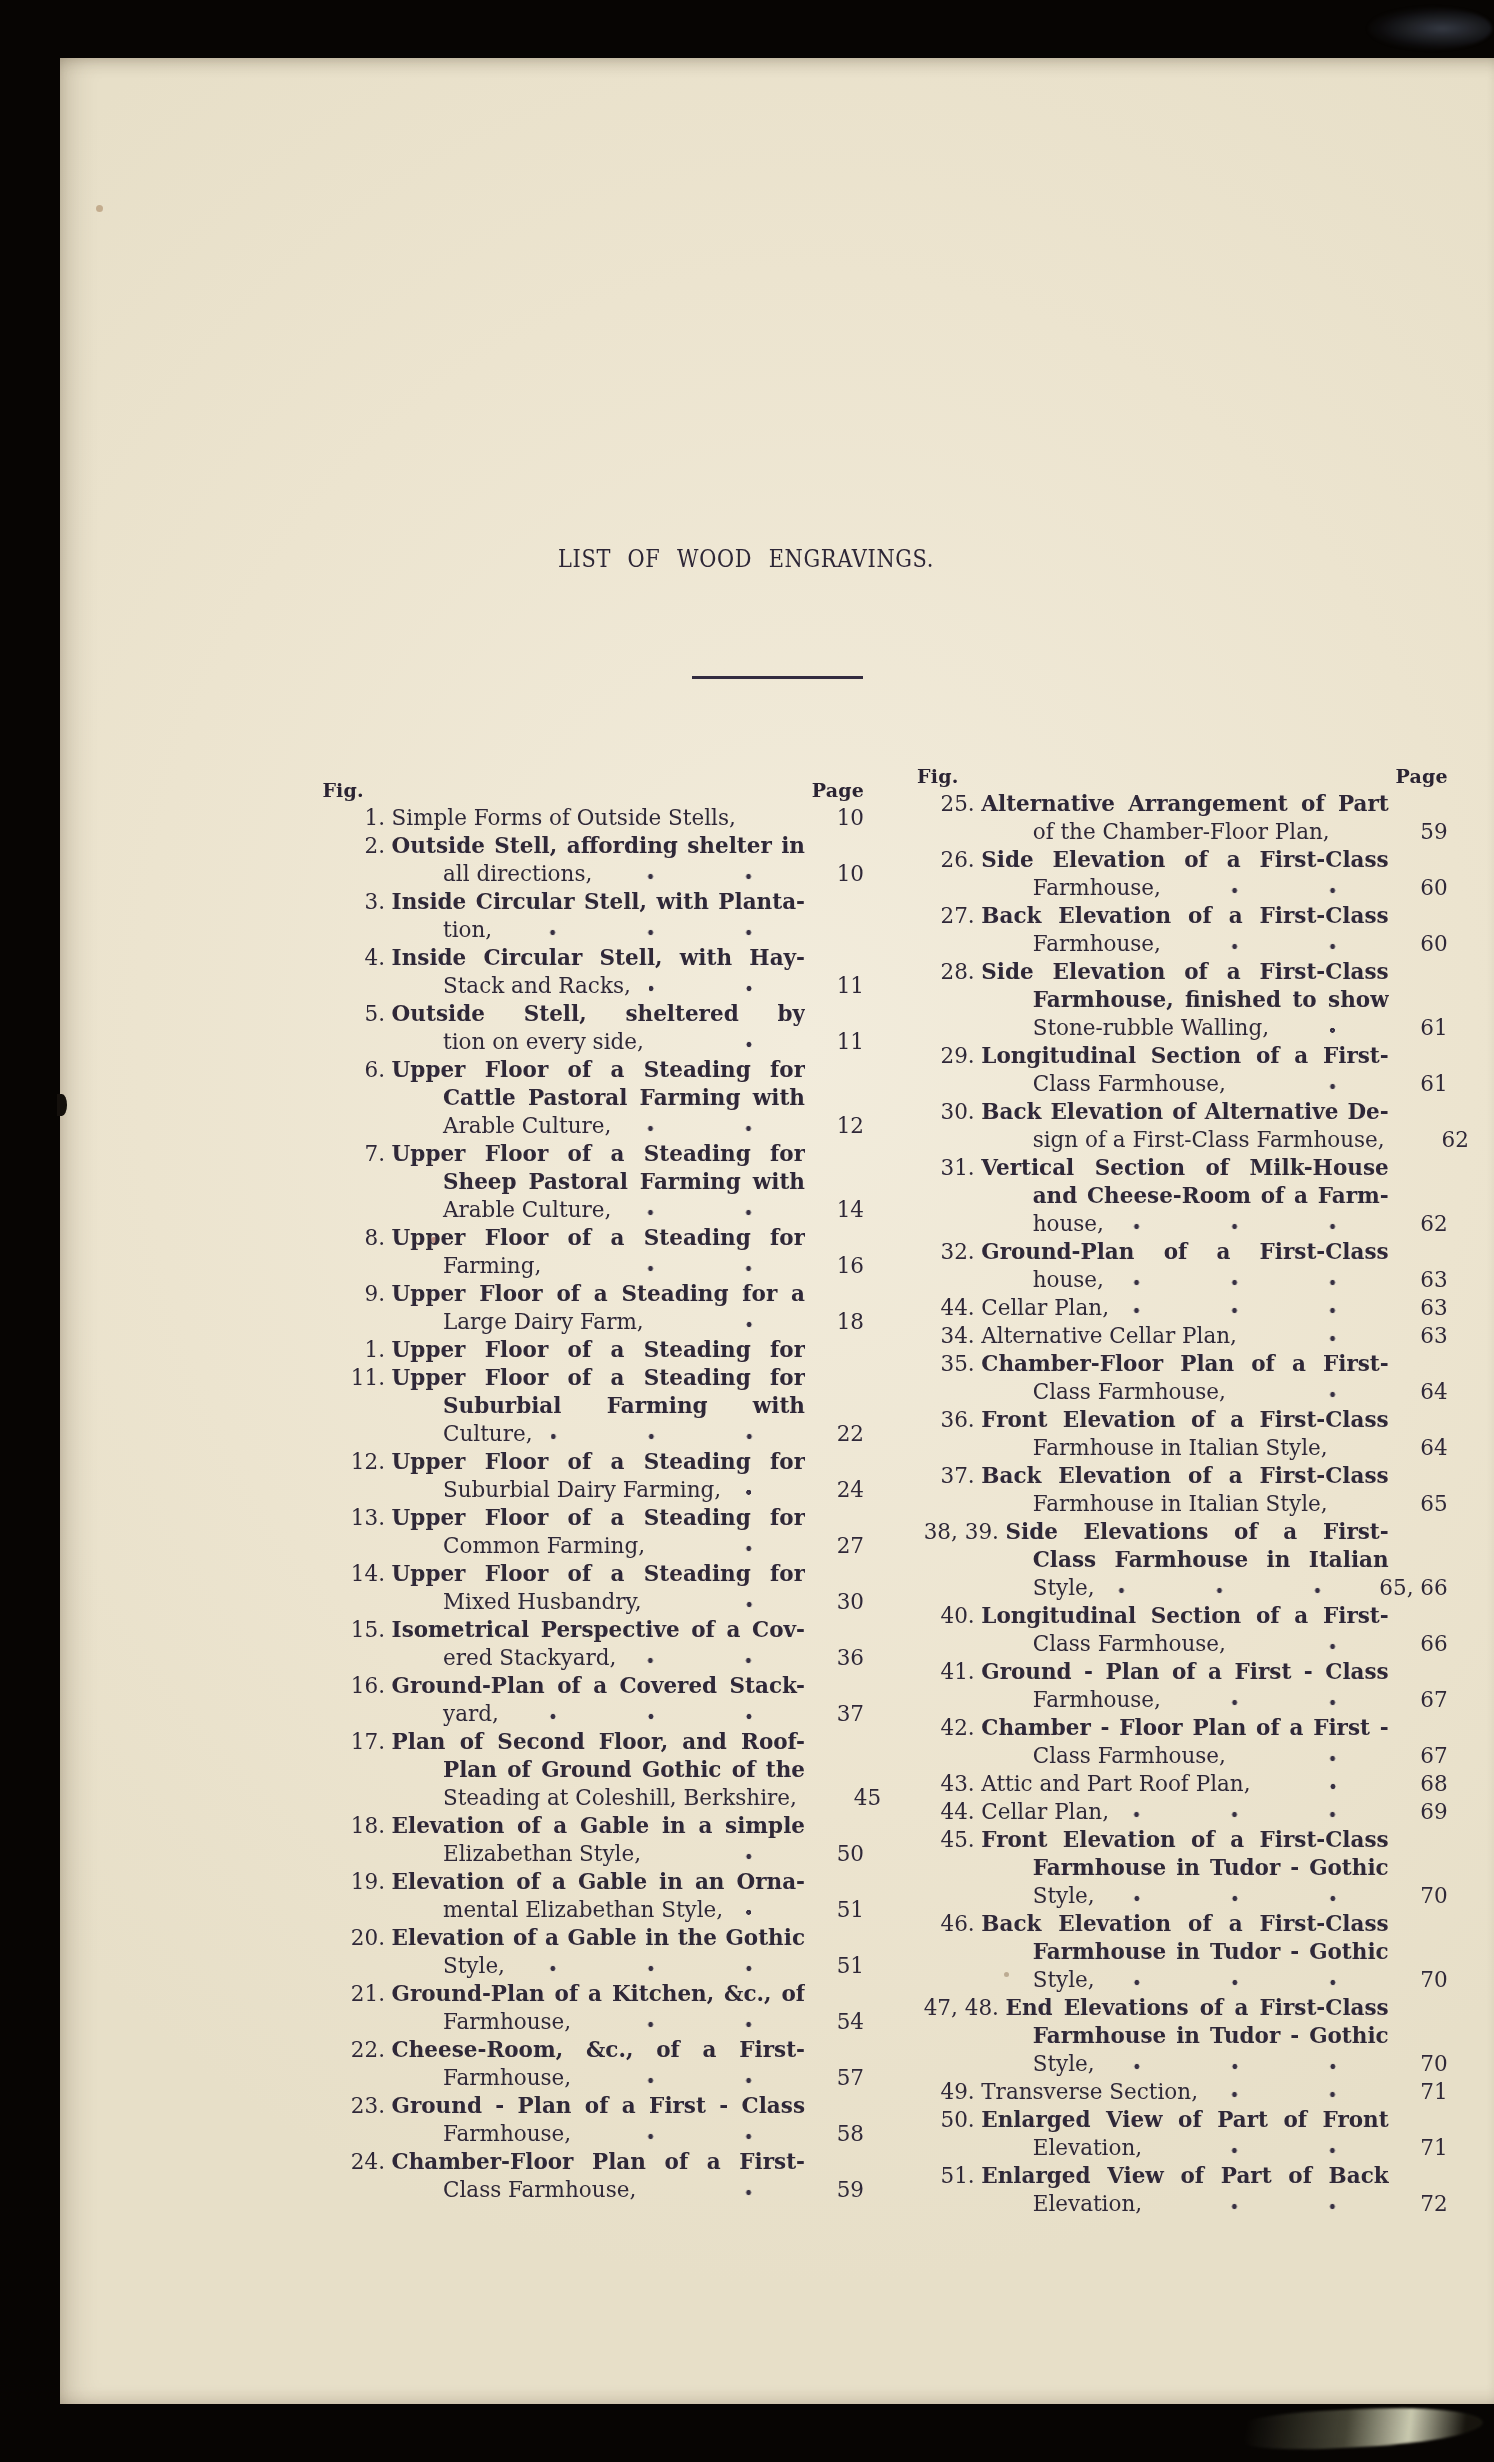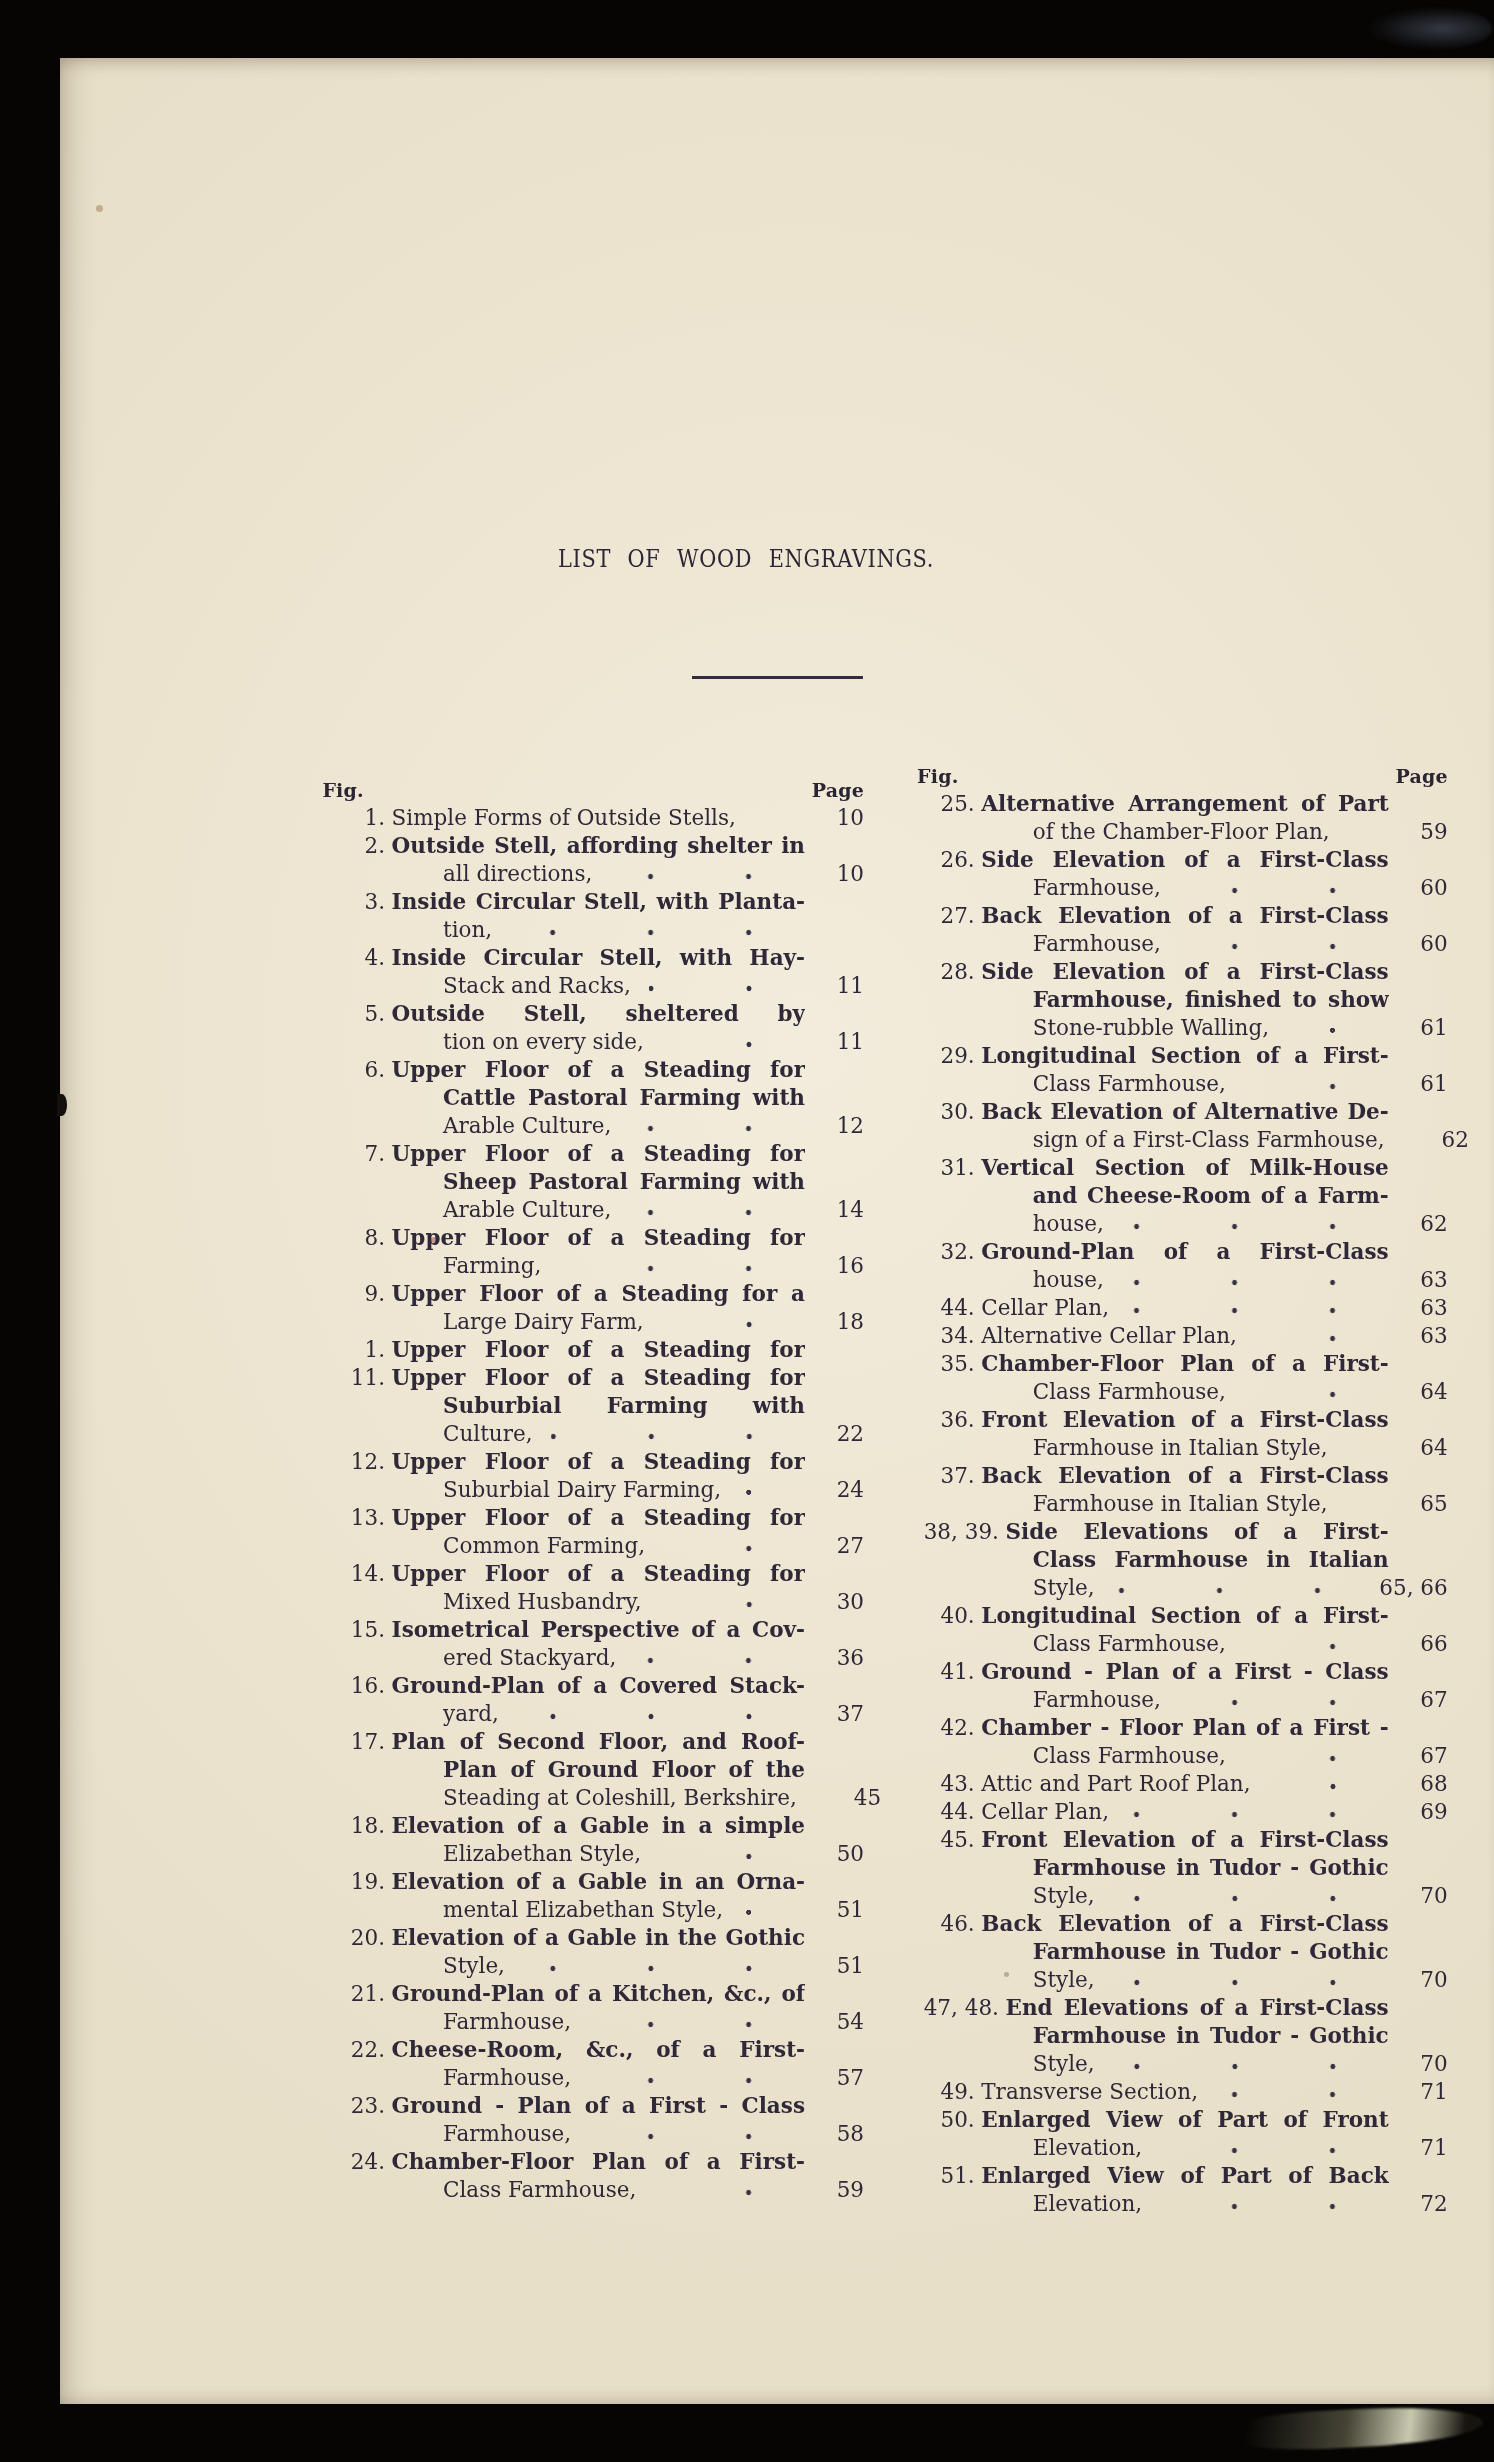--- a/index.html
+++ b/index.html
@@ -253,21 +253,21 @@
           <span class="txt cont">yard,</span>
           <span class="leader"></span>
           <span class="page-num">37</span>
         </div>
         <div class="line">
           <span class="fig">17.</span>
           <span class="txt justify">Plan of Second Floor, and Roof-</span>
         </div>
         <div class="line">
           <span class="fig"></span>
-          <span class="txt cont justify">Plan of Ground Floor of the</span>
+          <span class="txt cont justify">Plan of Ground Gothic of the</span>
         </div>
         <div class="line">
           <span class="fig"></span>
           <span class="txt cont">Steading at Coleshill, Berkshire,</span>
           <span class="leader"></span>
           <span class="page-num">45</span>
         </div>
         <div class="line">
           <span class="fig">18.</span>
           <span class="txt justify">Elevation of a Gable in a simple</span>

